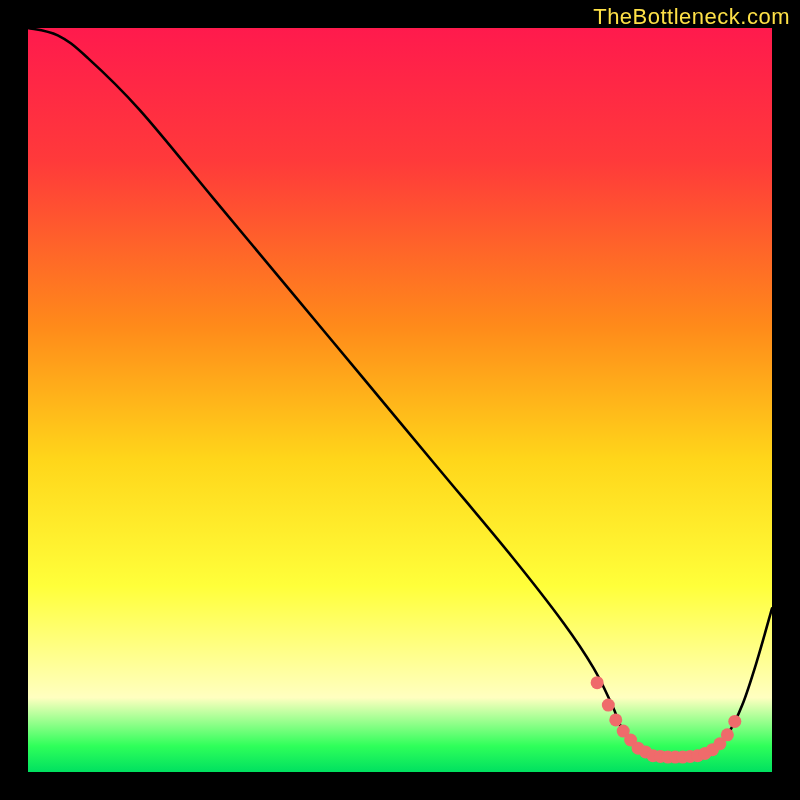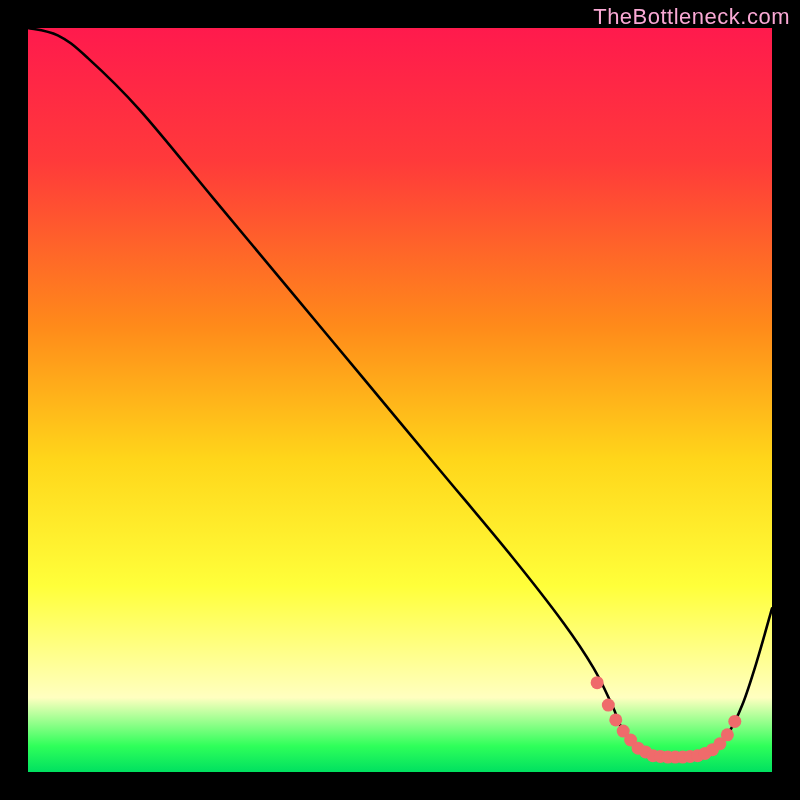--- a/index.html
+++ b/index.html
@@ -14,21 +14,21 @@
   .frame {
     position: relative;
     width: 800px;
     height: 800px;
     background: #000000;
   }
   .watermark {
     position: absolute;
     top: 4px;
     right: 10px;
-    color: #f9a8d4;
+    color: #fde047;
     font-size: 22px;
     font-weight: 500;
     letter-spacing: 0.5px;
     z-index: 4;
   }
   svg {
     position: absolute;
     top: 0;
     left: 0;
     display: block;

